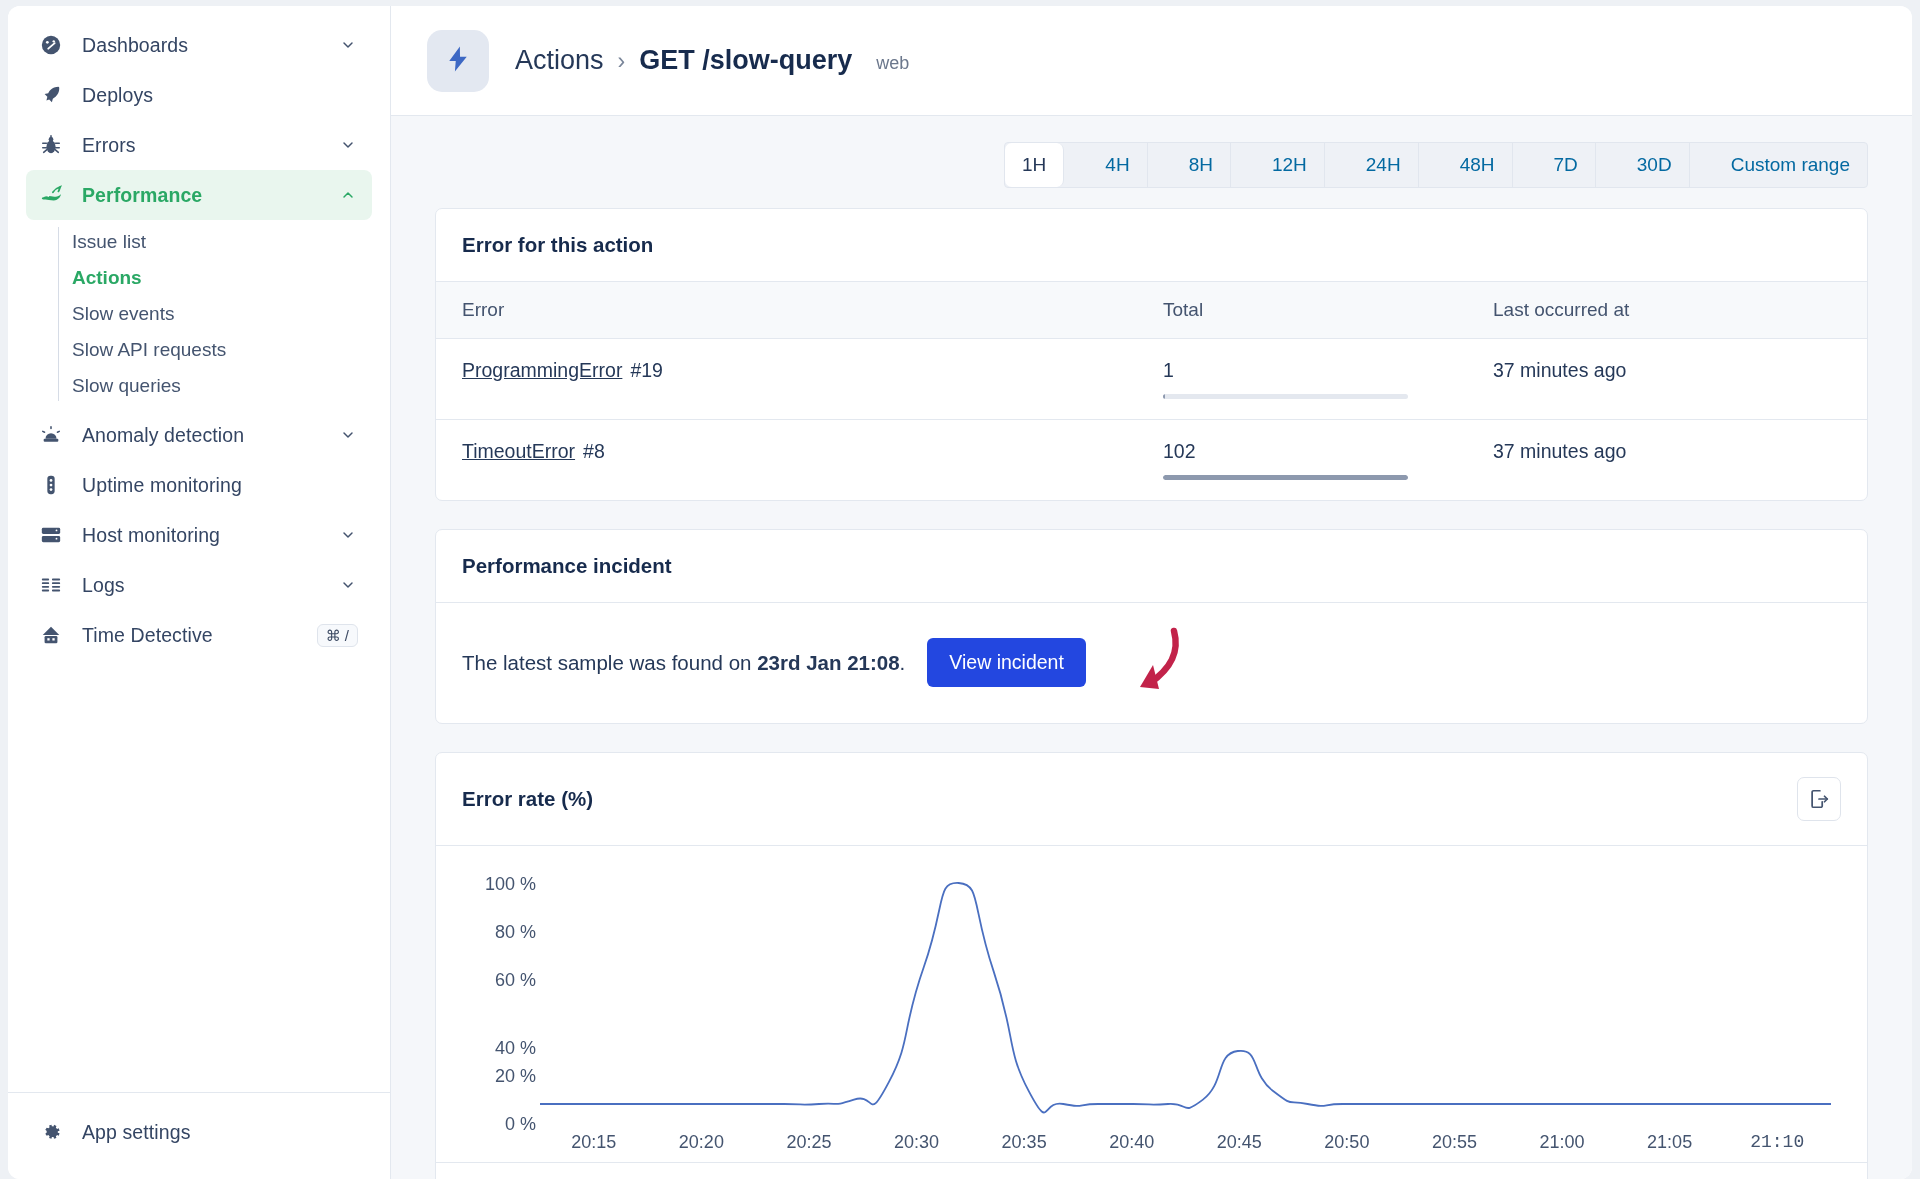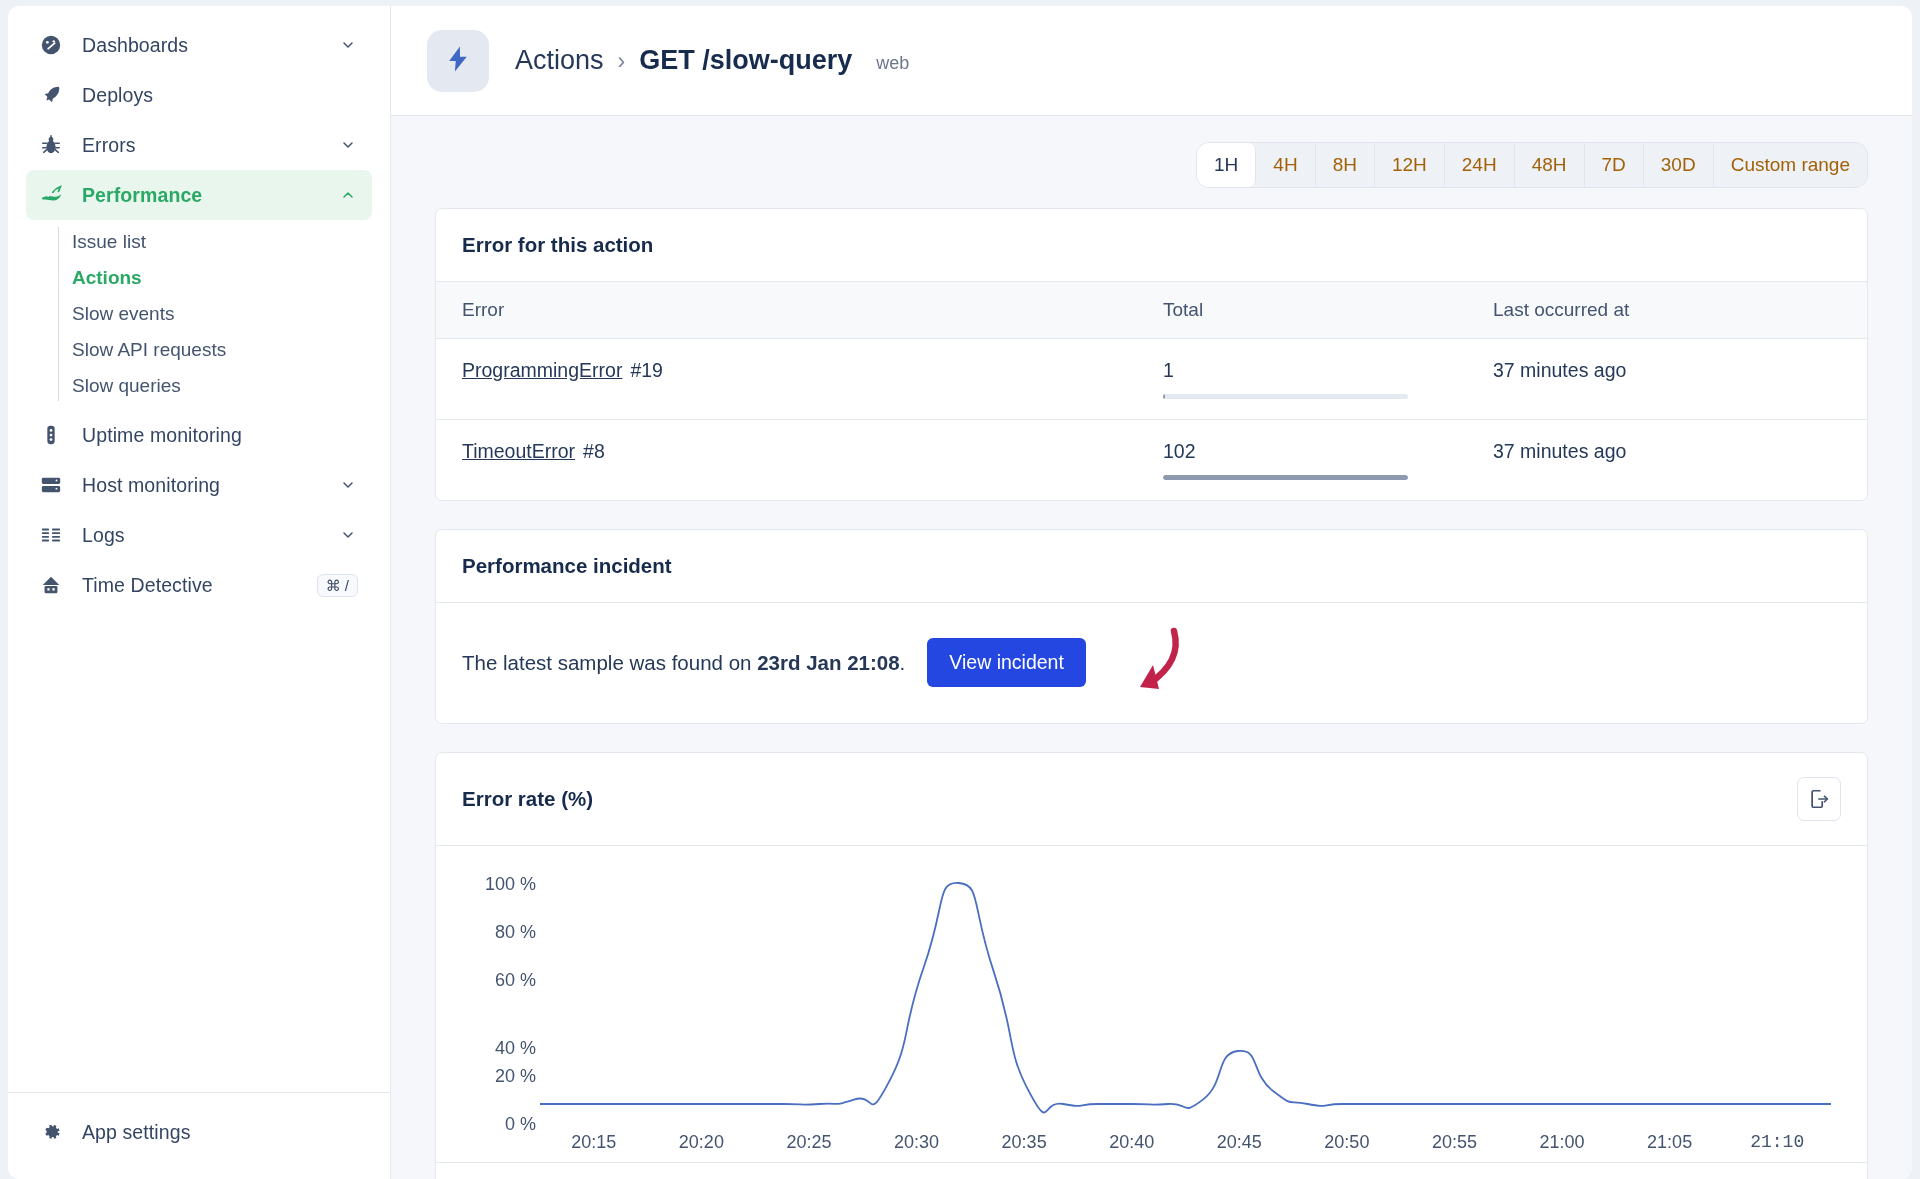--- a/index.html
+++ b/index.html
@@ -88,24 +88,24 @@
   .crumb-link { font-size: 27px; color: #253858; font-weight: 500; cursor: pointer; }
   .crumb-sep { font-size: 23px; color: #7a869a; margin: 0 14px; }
   .crumb-current { font-size: 27px; color: #172b4d; font-weight: 700; }
   .crumb-tag { font-size: 18px; color: #6b778c; margin-left: 24px; }
 
   .content { flex: 1 1 auto; overflow: hidden; padding: 0 44px; position: relative; }
 
   .range-bar { display: flex; justify-content: flex-end; padding: 26px 0 20px 0; }
   .range-group {
     display: inline-flex; background: #eef1f6;
-    border: 1px solid #e1e6ee; border-radius: 13px; overflow: hidden;
+    border: 1px solid #e1e6ee; border-radius: 4px; overflow: hidden; gap: 24px;
   }
   .range-btn {
-    font-size: 19px; color: #a16207; padding: 9px 17px;
+    font-size: 19px; color: #0369a1; padding: 9px 17px;
     border-right: 1px solid #e1e6ee; cursor: pointer;
     background: transparent; line-height: 1.35;
   }
   .range-btn:last-child { border-right: none; }
   .range-btn.sel { background: #ffffff; color: #253858; border-radius: 7px; }
 
   .card {
     background: #ffffff; border: 1px solid #e3e8ef;
     border-radius: 7px; margin-bottom: 28px;
   }
@@ -236,20 +236,35 @@
             <span>Slow events</span>
           </div>
         <div class="sub-row">
             <span>Slow API requests</span>
           </div>
         <div class="sub-row">
             <span>Slow queries</span>
           </div>
       </div>
 
+      <div class="nav-row">
+        <span class="ic">
+          <svg width="22" height="22" viewBox="0 0 24 24">
+              <path d="M6 16a6 6 0 0 1 12 0z" fill="#44546f"></path>
+              <rect x="4" y="16" width="16" height="3.4" rx="1.2" fill="#44546f"></rect>
+              <path d="M3 8l2 1M21 8l-2 1M12 3v2" stroke="#44546f" stroke-width="1.7" stroke-linecap="round"></path>
+            </svg>
+        </span>
+        <span class="lbl">Anomaly detection</span>
+        <span class="chev">
+          <svg width="16" height="16" viewBox="0 0 24 24" fill="none" stroke="#44546f" stroke-width="2.2" stroke-linecap="round" stroke-linejoin="round">
+              <polyline points="6 9 12 15 18 9"></polyline>
+            </svg>
+        </span>
+      </div>
 
       <div class="nav-row">
         <span class="ic">
           <svg width="22" height="22" viewBox="0 0 24 24">
               <rect x="8" y="2" width="8" height="20" rx="3.4" fill="#44546f"></rect>
               <circle cx="12" cy="7" r="1.5" fill="#fff"></circle>
               <circle cx="12" cy="12" r="1.5" fill="#fff"></circle>
               <circle cx="12" cy="17" r="1.5" fill="#fff"></circle>
             </svg>
         </span>

